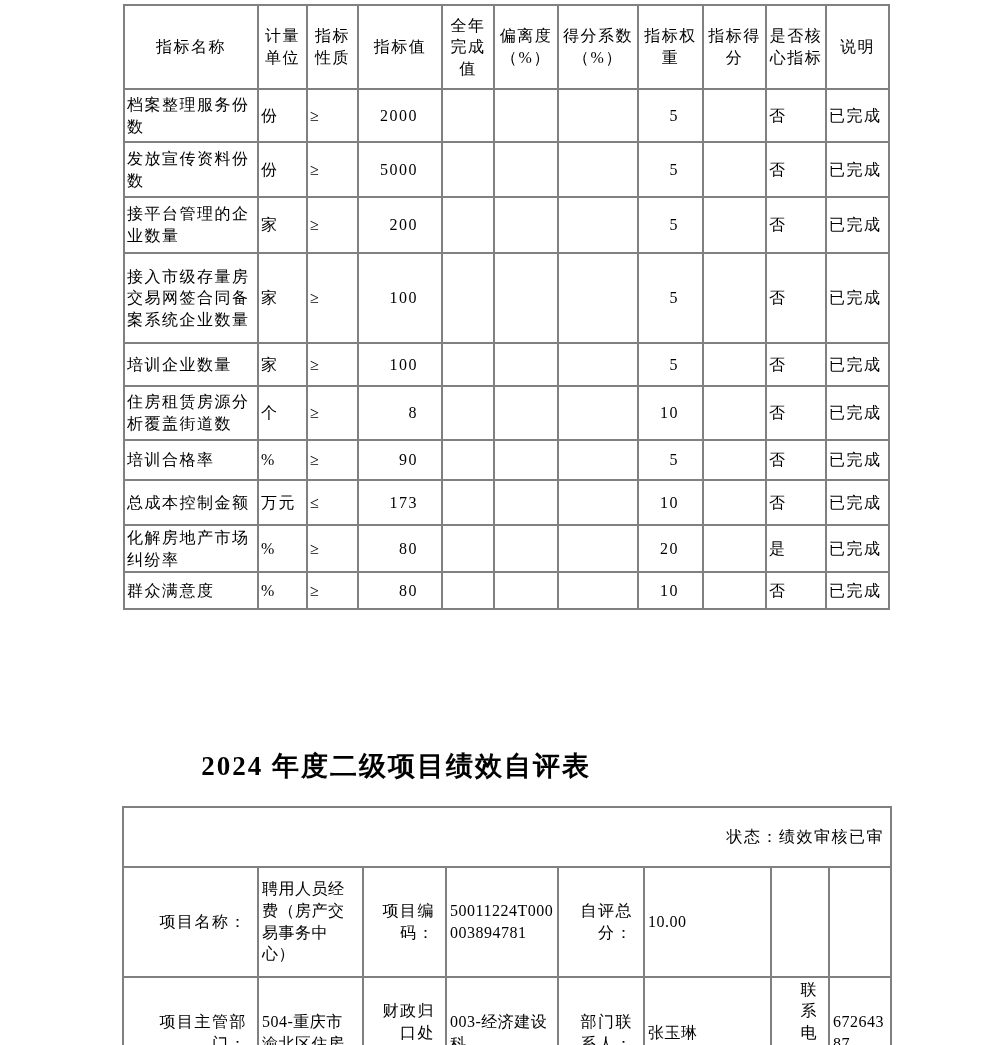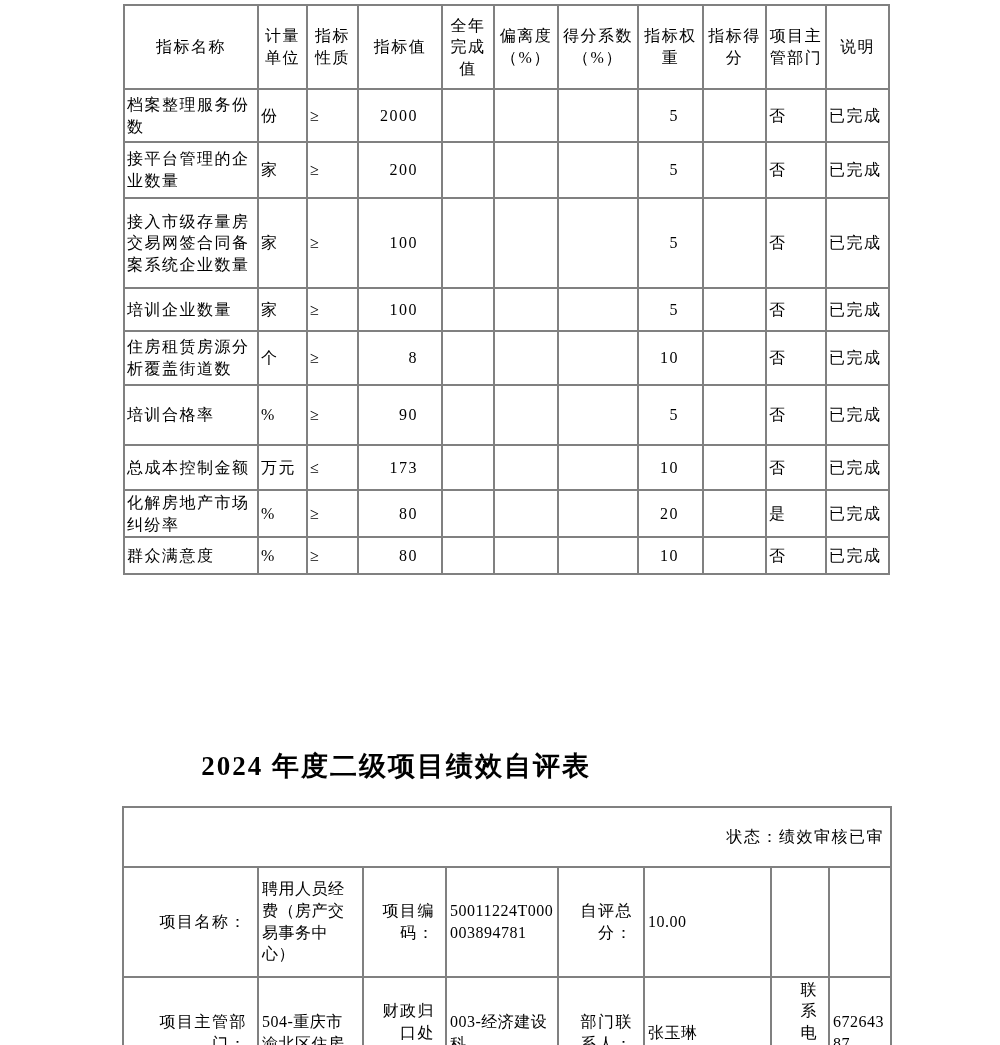--- a/index.html
+++ b/index.html
@@ -86,36 +86,49 @@
       <tr style="height:84px">
     <th>指标名称</th>
     <th>计量单位</th>
     <th>指标性质</th>
     <th>指标值</th>
     <th>全年完成值</th>
     <th>偏离度（%）</th>
     <th>得分系数（%）</th>
     <th>指标权重</th>
     <th>指标得分</th>
-    <th>项目主管部门</th>
+    <th>是否核心指标</th>
     <th>说明</th>
   </tr>
   <tr style="height:53px">
     <td class="al">档案整理服务份数</td>
     <td class="al">份</td>
     <td class="al">≥</td>
     <td class="ar">2000</td>
     <td class="al"></td>
     <td class="al"></td>
     <td class="al"></td>
     <td class="ar">5</td>
     <td class="al"></td>
     <td class="al">否</td>
     <td class="al">已完成</td>
   </tr>
+  <tr style="height:55px">
+    <td class="al">发放宣传资料份数</td>
+    <td class="al">份</td>
+    <td class="al">≥</td>
+    <td class="ar">5000</td>
+    <td class="al"></td>
+    <td class="al"></td>
+    <td class="al"></td>
+    <td class="ar">5</td>
+    <td class="al"></td>
+    <td class="al">否</td>
+    <td class="al">已完成</td>
+  </tr>
   <tr style="height:56px">
     <td class="al">接平台管理的企业数量</td>
     <td class="al">家</td>
     <td class="al">≥</td>
     <td class="ar">200</td>
     <td class="al"></td>
     <td class="al"></td>
     <td class="al"></td>
     <td class="ar">5</td>
     <td class="al"></td>
@@ -154,21 +167,21 @@
     <td class="al">≥</td>
     <td class="ar">8</td>
     <td class="al"></td>
     <td class="al"></td>
     <td class="al"></td>
     <td class="ar">10</td>
     <td class="al"></td>
     <td class="al">否</td>
     <td class="al">已完成</td>
   </tr>
-  <tr style="height:60px">
+  <tr style="height:40px">
     <td class="al">培训合格率</td>
     <td class="al">%</td>
     <td class="al">≥</td>
     <td class="ar">90</td>
     <td class="al"></td>
     <td class="al"></td>
     <td class="al"></td>
     <td class="ar">5</td>
     <td class="al"></td>
     <td class="al">否</td>

